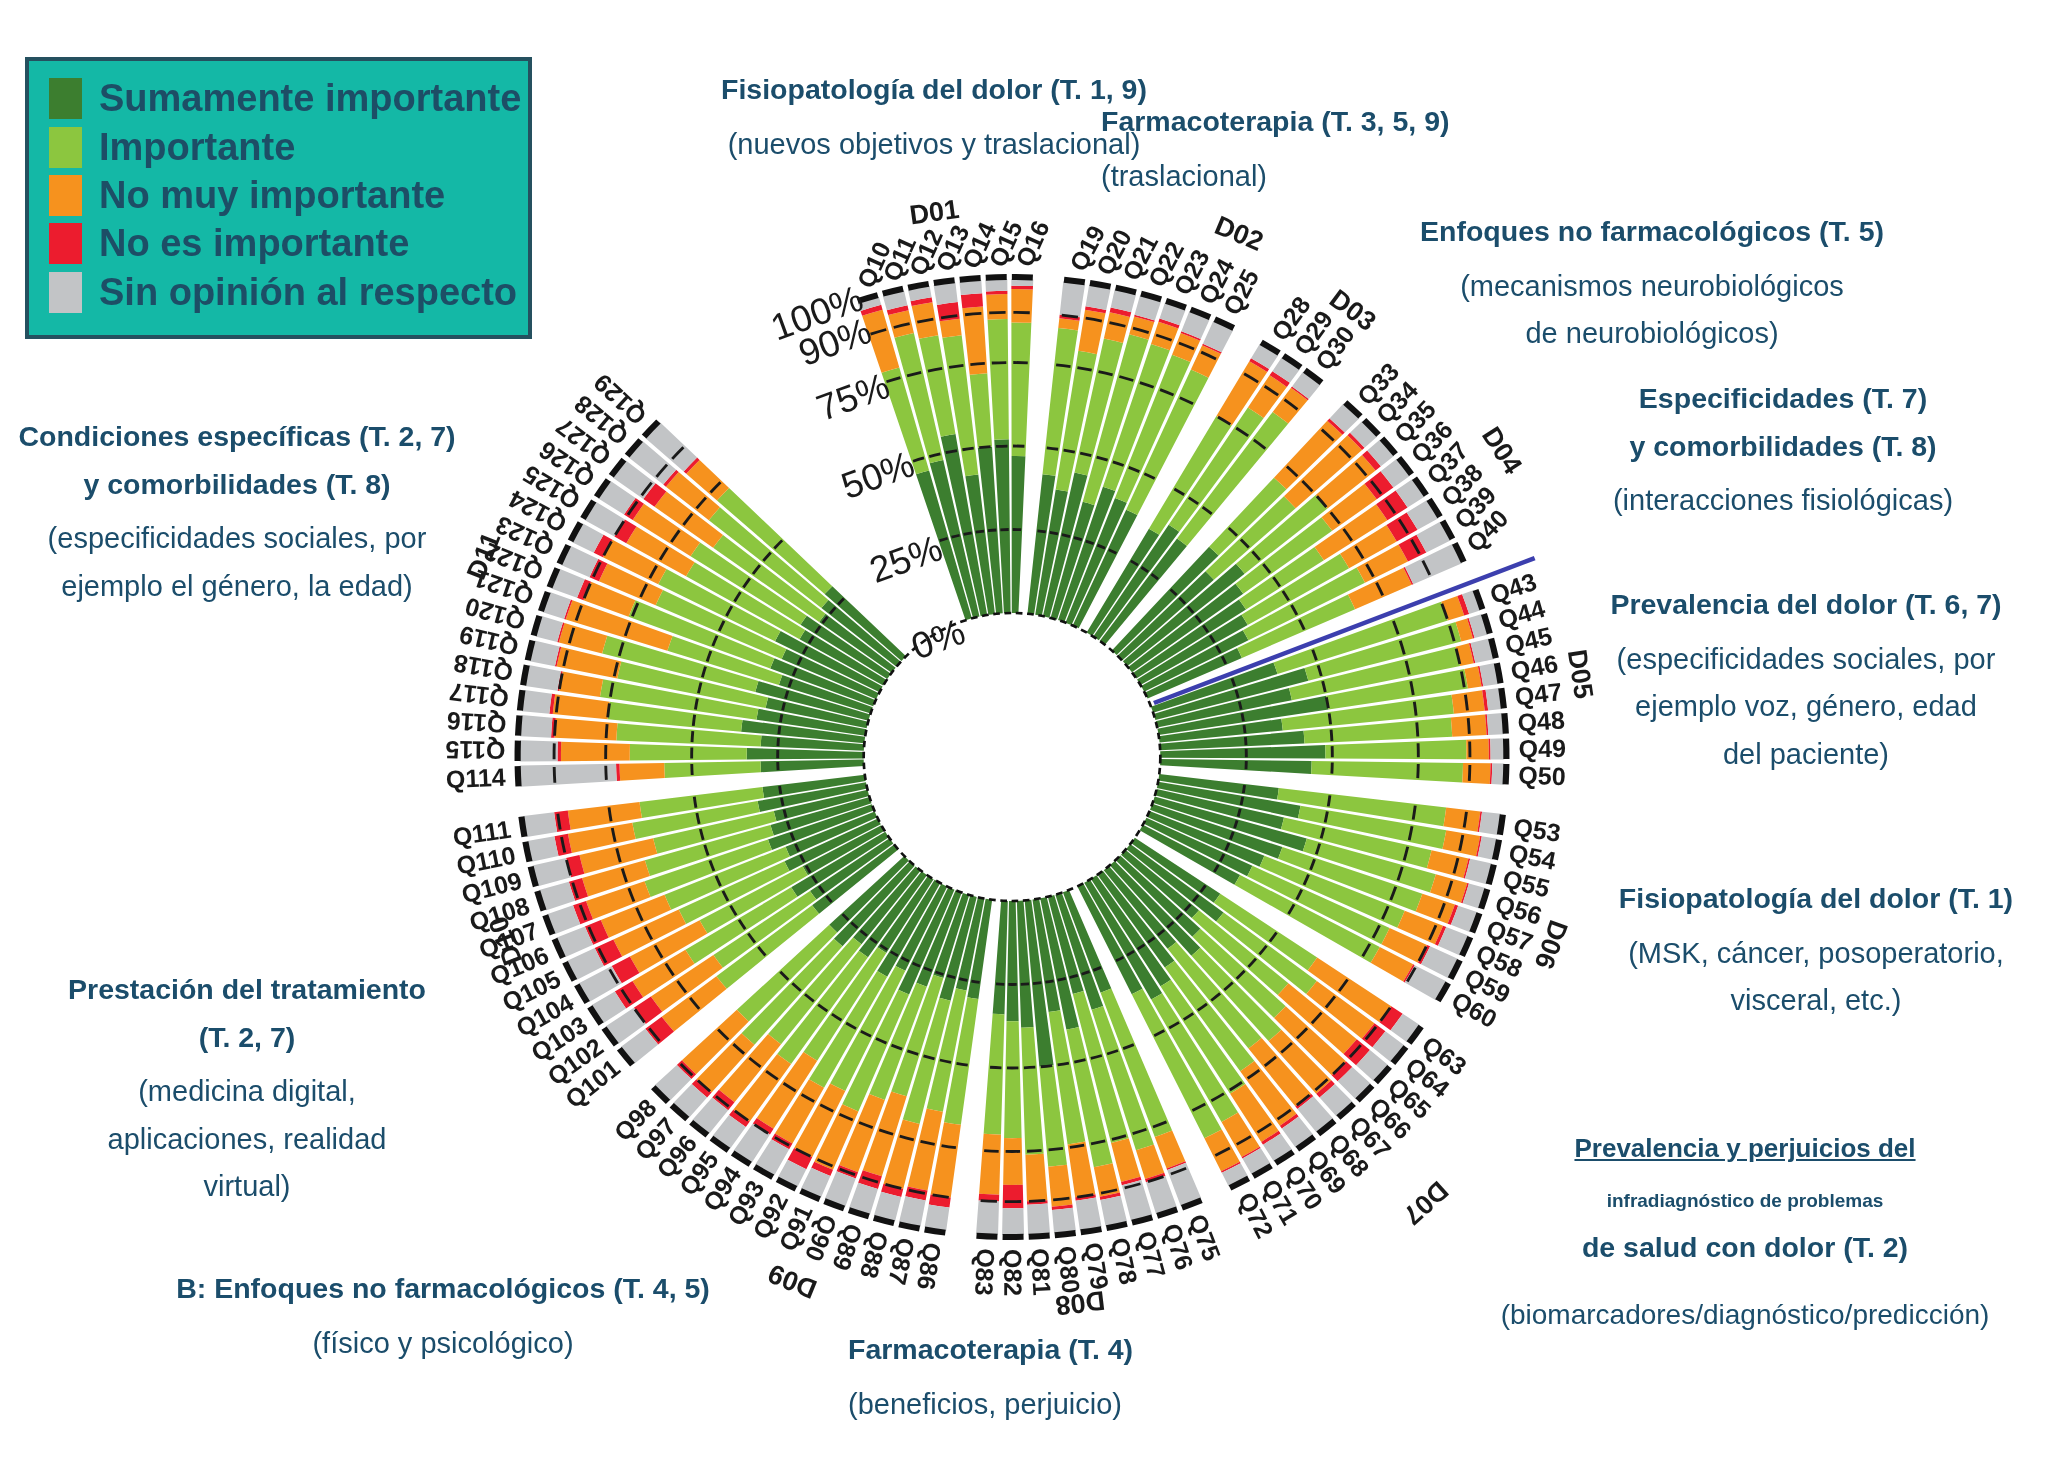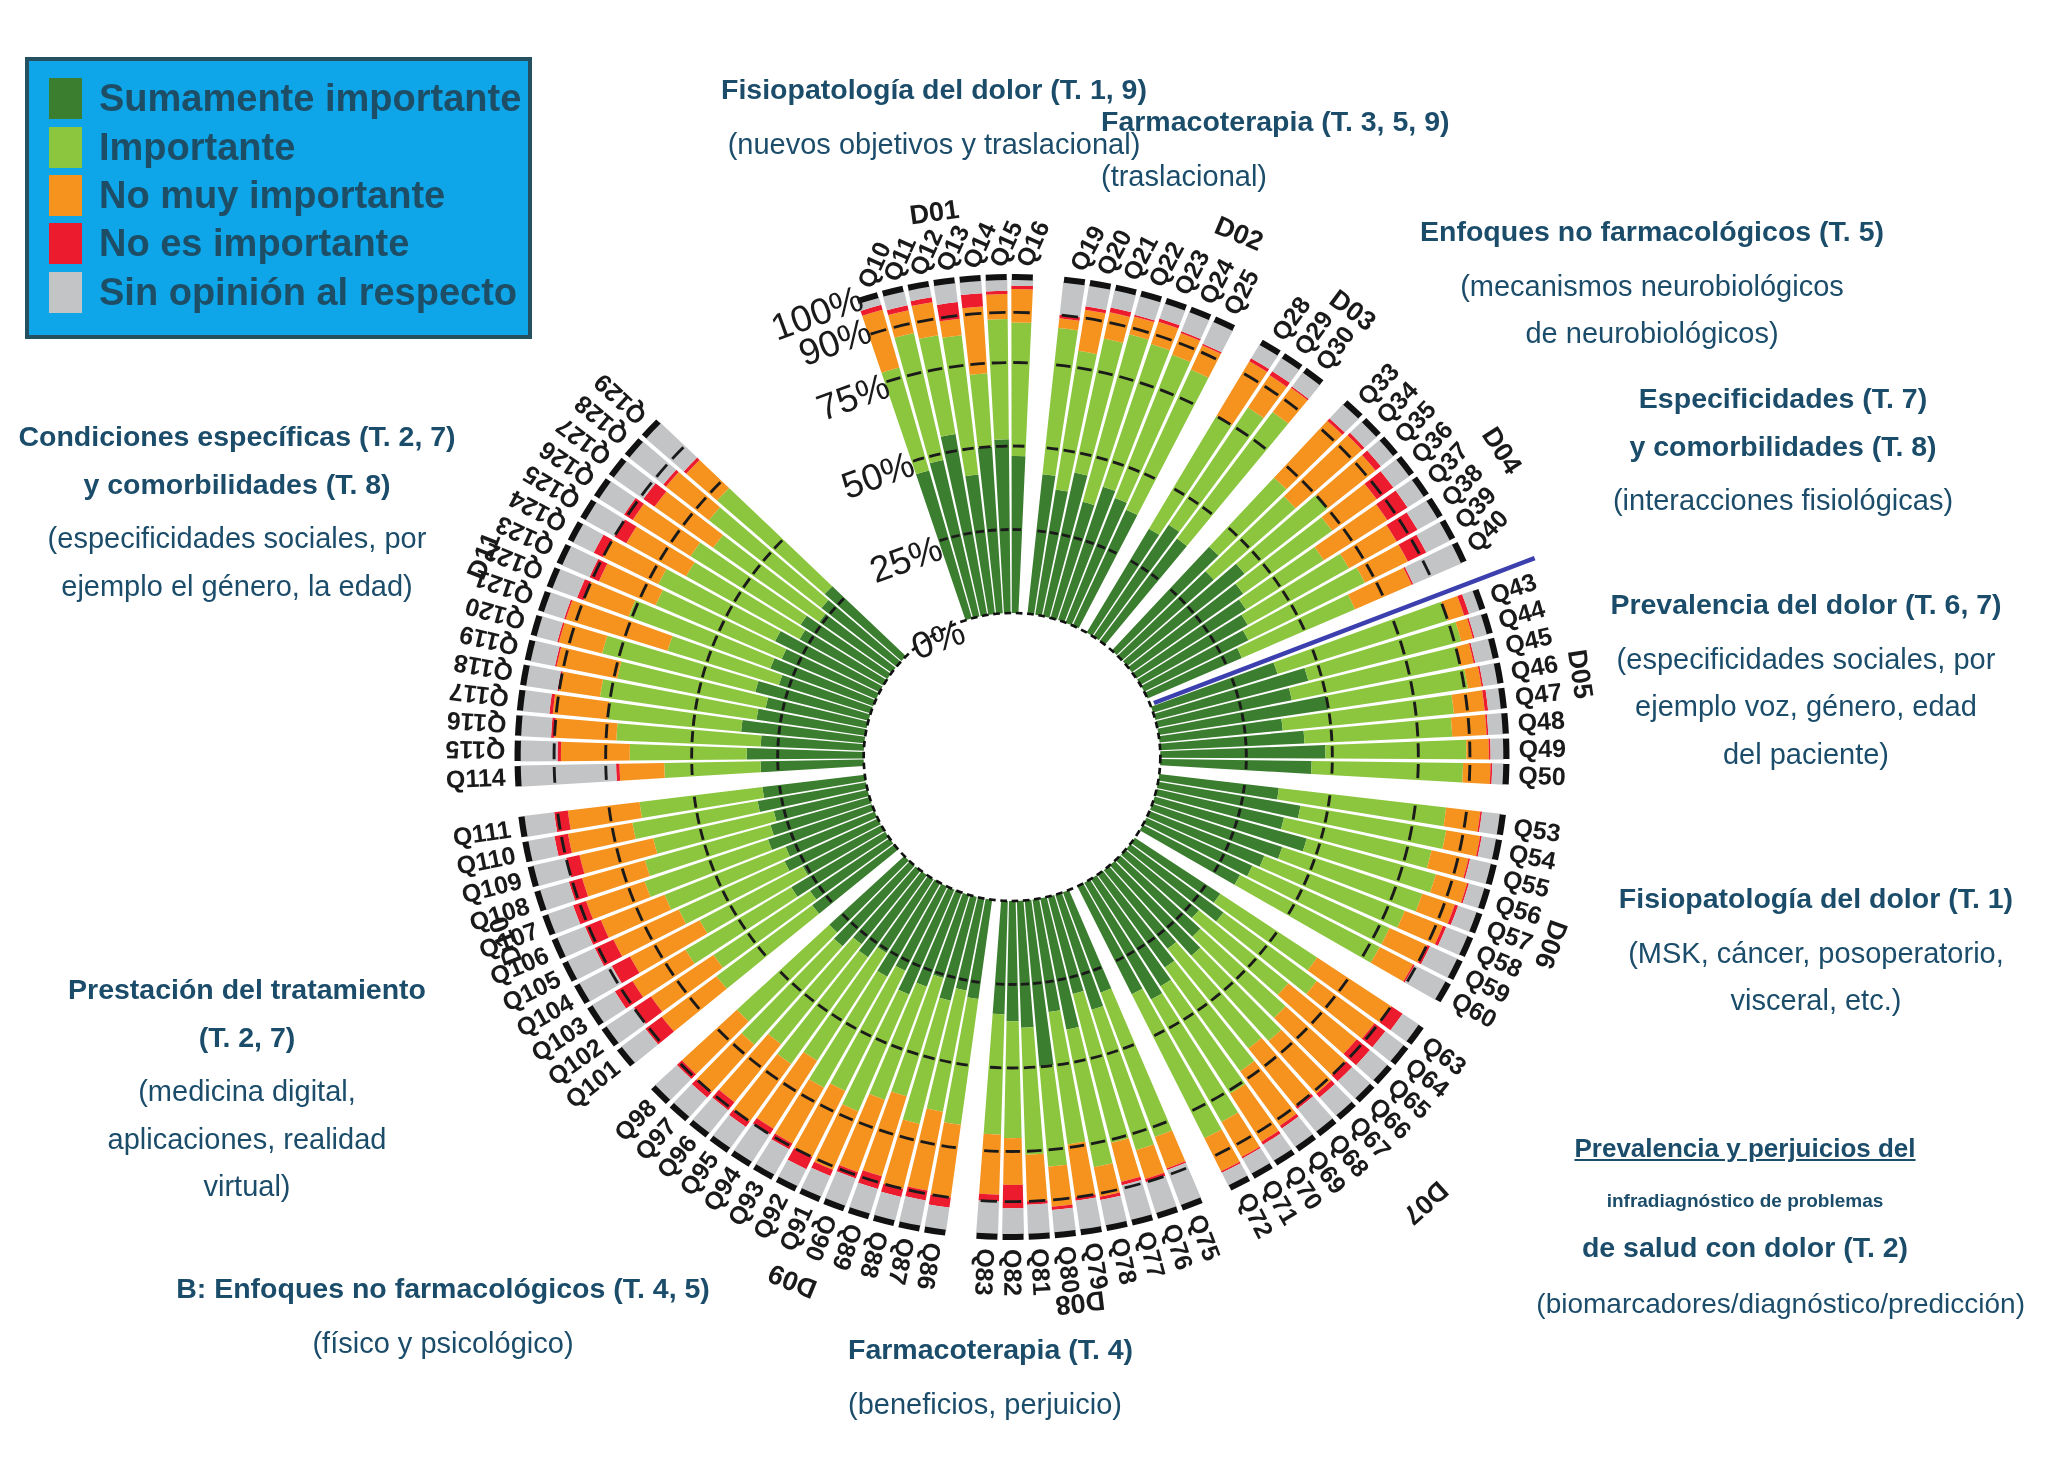--- a/index.html
+++ b/index.html
@@ -1160,21 +1160,21 @@
       </div>
       <div style="position:absolute;left:1536px;top:875px;width:560px;text-align:center;line-height:47.5px;">
         <div style="font-weight:bold;font-size:28.5px;margin-top:0;white-space:nowrap;">Fisiopatología del dolor (T. 1)</div>
         <div style="font-weight:normal;font-size:29px;margin-top:7px;white-space:nowrap;">(MSK, cáncer, posoperatorio,</div>
         <div style="font-weight:normal;font-size:29px;margin-top:0;white-space:nowrap;">visceral, etc.)</div>
       </div>
       <div style="position:absolute;left:1465px;top:1125px;width:560px;text-align:center;line-height:47.5px;">
         <div style="font-weight:bold;font-size:26px;margin-top:0;white-space:nowrap;text-decoration:underline;">Prevalencia y perjuicios del</div>
         <div style="font-weight:bold;font-size:19px;margin-top:4px;white-space:nowrap;">infradiagnóstico de problemas</div>
         <div style="font-weight:bold;font-size:28.5px;margin-top:0;white-space:nowrap;">de salud con dolor (T. 2)</div>
-        <div style="font-weight:normal;font-size:28px;margin-top:8px;white-space:nowrap;text-align:right;">(biomarcadores/diagnóstico/predicción)</div>
+        <div style="font-weight:normal;font-size:28px;margin-top:19px;white-space:nowrap;">(biomarcadores/diagnóstico/predicción)</div>
       </div>
       <div style="position:absolute;left:848px;top:1326px;width:560px;text-align:left;line-height:47.5px;">
         <div style="font-weight:bold;font-size:28.5px;margin-top:0;white-space:nowrap;">Farmacoterapia (T. 4)</div>
         <div style="font-weight:normal;font-size:29px;margin-top:7px;white-space:nowrap;">(beneficios, perjuicio)</div>
       </div>
       <div style="position:absolute;left:163px;top:1265px;width:560px;text-align:center;line-height:47.5px;">
         <div style="font-weight:bold;font-size:28.5px;margin-top:0;white-space:nowrap;">B: Enfoques no farmacológicos (T. 4, 5)</div>
         <div style="font-weight:normal;font-size:29px;margin-top:7px;white-space:nowrap;">(físico y psicológico)</div>
       </div>
       <div style="position:absolute;left:-33px;top:966px;width:560px;text-align:center;line-height:47.5px;">
@@ -1184,21 +1184,21 @@
         <div style="font-weight:normal;font-size:29px;margin-top:0;white-space:nowrap;">aplicaciones, realidad</div>
         <div style="font-weight:normal;font-size:29px;margin-top:0;white-space:nowrap;">virtual)</div>
       </div>
       <div style="position:absolute;left:-43px;top:413px;width:560px;text-align:center;line-height:47.5px;">
         <div style="font-weight:bold;font-size:28.5px;margin-top:0;white-space:nowrap;">Condiciones específicas (T. 2, 7)</div>
         <div style="font-weight:bold;font-size:28.5px;margin-top:0;white-space:nowrap;">y comorbilidades (T. 8)</div>
         <div style="font-weight:normal;font-size:29px;margin-top:7px;white-space:nowrap;">(especificidades sociales, por</div>
         <div style="font-weight:normal;font-size:29px;margin-top:0;white-space:nowrap;">ejemplo el género, la edad)</div>
       </div>
     </div>
-<div style="position:absolute;left:25px;top:57px;width:507px;height:282px;border:4px solid #25505F;background:#0ea5e9;box-sizing:border-box;">
+<div style="position:absolute;left:25px;top:57px;width:507px;height:282px;border:4px solid #25505F;background:#14b8a6;box-sizing:border-box;">
       <div style="position:absolute;left:20px;top:17px;width:33px;height:41px;background:#3C7E2F;"></div>
       <div style="position:absolute;left:70px;top:13px;height:48px;line-height:48px;font-size:38px;font-weight:bold;color:#1D4E66;white-space:nowrap;">Sumamente importante</div>
       <div style="position:absolute;left:20px;top:66px;width:33px;height:41px;background:#8CC63F;"></div>
       <div style="position:absolute;left:70px;top:62px;height:48px;line-height:48px;font-size:38px;font-weight:bold;color:#1D4E66;white-space:nowrap;">Importante</div>
       <div style="position:absolute;left:20px;top:114px;width:33px;height:41px;background:#F6921E;"></div>
       <div style="position:absolute;left:70px;top:110px;height:48px;line-height:48px;font-size:38px;font-weight:bold;color:#1D4E66;white-space:nowrap;">No muy importante</div>
       <div style="position:absolute;left:20px;top:162px;width:33px;height:41px;background:#EC1C2E;"></div>
       <div style="position:absolute;left:70px;top:158px;height:48px;line-height:48px;font-size:38px;font-weight:bold;color:#1D4E66;white-space:nowrap;">No es importante</div>
       <div style="position:absolute;left:20px;top:211px;width:33px;height:41px;background:#C2C4C6;"></div>
       <div style="position:absolute;left:70px;top:207px;height:48px;line-height:48px;font-size:38px;font-weight:bold;color:#1D4E66;white-space:nowrap;">Sin opinión al respecto</div>

